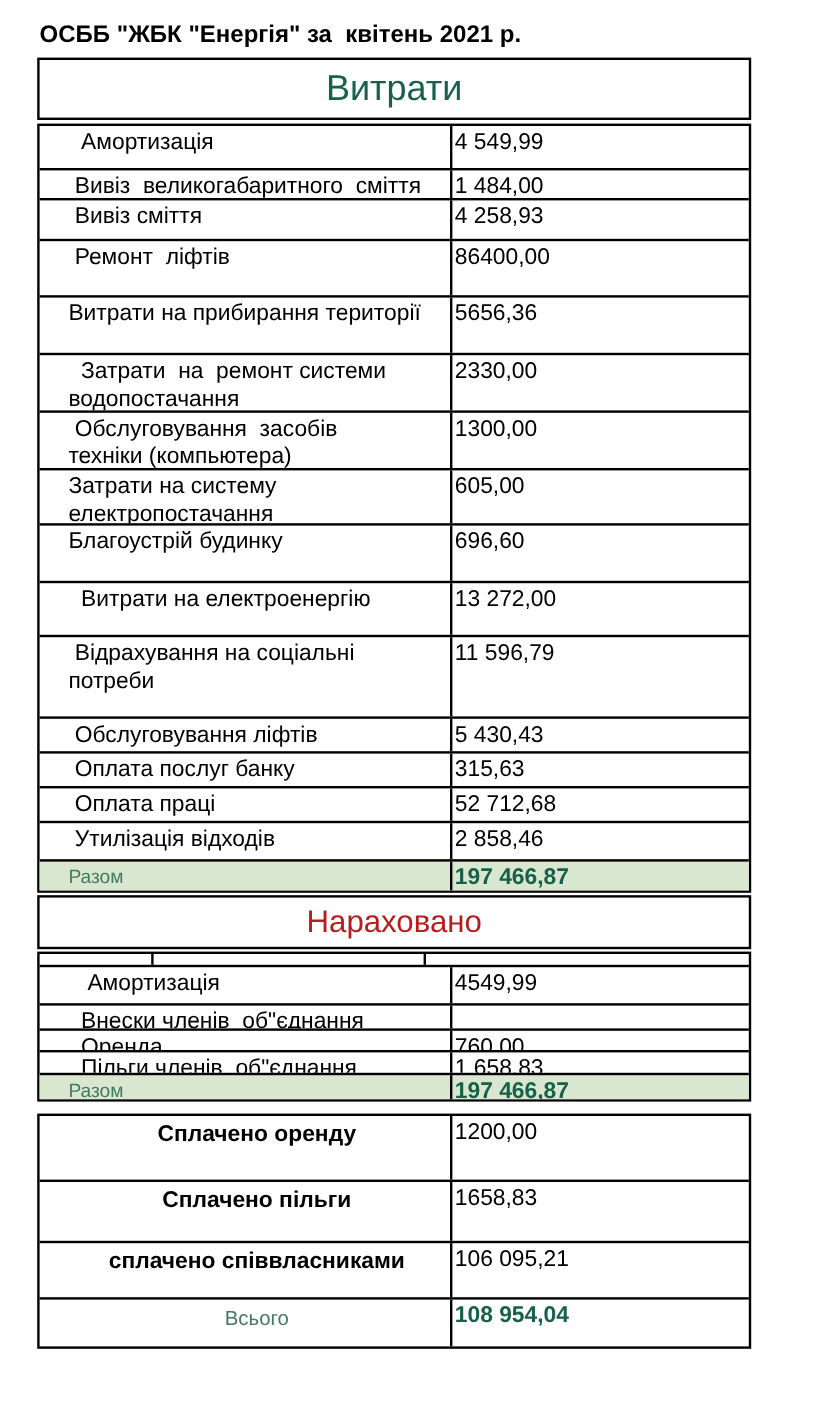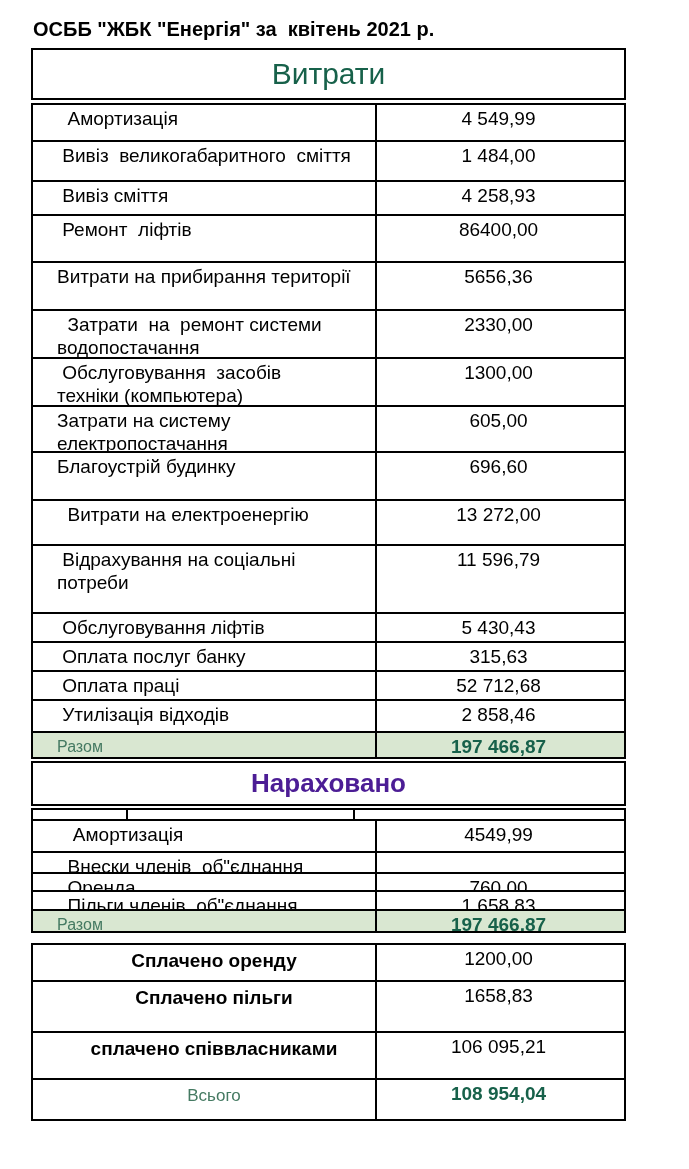--- a/index.html
+++ b/index.html
@@ -30,34 +30,34 @@
     display:flex;align-items:center;justify-content:center;
     margin-bottom:3px;
   }
   .header-box .header-text{
     font-size:30px;color:var(--accent-green);
   }
   .header-box.black{
     height:45px;margin-top:2px;margin-bottom:2px;
   }
   .header-box.black .header-text{
-    font-size:26px;color:#4c1d95;font-weight:bold;
+    font-size:26px;color:#b91c1c;font-weight:normal;
   }
   .row{display:flex;border-top:2px solid var(--border);}
   .row:first-child{border-top:none;}
   .cell{overflow:hidden;}
   .label{
     width:324px;border-right:2px solid var(--border);
     font-size:19px;line-height:1.22;
     padding:2px 1px 0 4px;
     white-space:pre-wrap;
     margin-left:20px;
   }
   .value{
-    flex:1;text-align:center;
+    flex:1;text-align:left;
     font-size:19px;line-height:1.22;
     padding:2px 6px 4px 2px;
     white-space:pre;
   }
   .total-row{background:var(--total-bg);}
   .total-row .label{
     font-size:16px;color:var(--label-green);padding-top:4px;
   }
   .total-row .value{
     font-weight:bold;color:var(--accent-green);
@@ -87,21 +87,21 @@
 
   <div class="tbl header-box">
     <span class="header-text">Витрати</span>
   </div>
 
   <div class="tbl">
     <div class="row" style="height:35px">
       <div class="cell label">  Амортизація</div>
       <div class="cell value">4 549,99</div>
     </div>
-    <div class="row" style="height:40px">
+    <div class="row" style="height:25px">
       <div class="cell label"> Вивіз  великогабаритного  сміття</div>
       <div class="cell value">1 484,00</div>
     </div>
     <div class="row" style="height:34px">
       <div class="cell label"> Вивіз сміття</div>
       <div class="cell value">4 258,93</div>
     </div>
     <div class="row" style="height:47px">
       <div class="cell label"> Ремонт  ліфтів</div>
       <div class="cell value">86400,00</div>
@@ -185,21 +185,21 @@
       <div class="cell label">  Пільги членів  об"єднання</div>
       <div class="cell value">1 658,83</div>
     </div>
     <div class="row total-row" style="height:22px">
       <div class="cell label">Разом</div>
       <div class="cell value">197 466,87</div>
     </div>
   </div>
 
   <div class="tbl paid">
-    <div class="row" style="height:35px">
+    <div class="row" style="height:53px">
       <div class="cell label">Сплачено оренду</div>
       <div class="cell value">1200,00</div>
     </div>
     <div class="row" style="height:51px">
       <div class="cell label">Сплачено пільги</div>
       <div class="cell value">1658,83</div>
     </div>
     <div class="row" style="height:47px">
       <div class="cell label">сплачено співвласниками</div>
       <div class="cell value">106 095,21</div>

